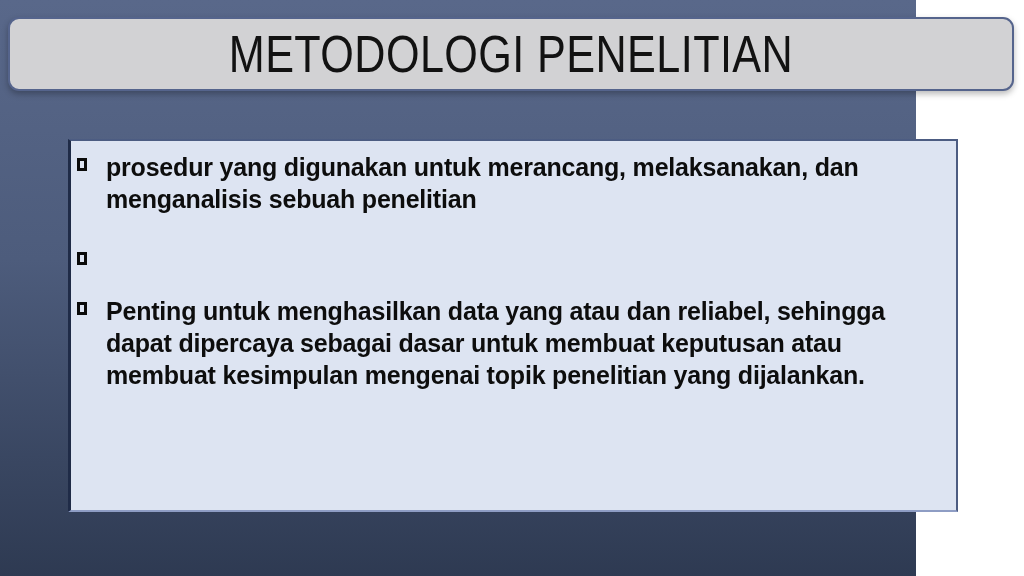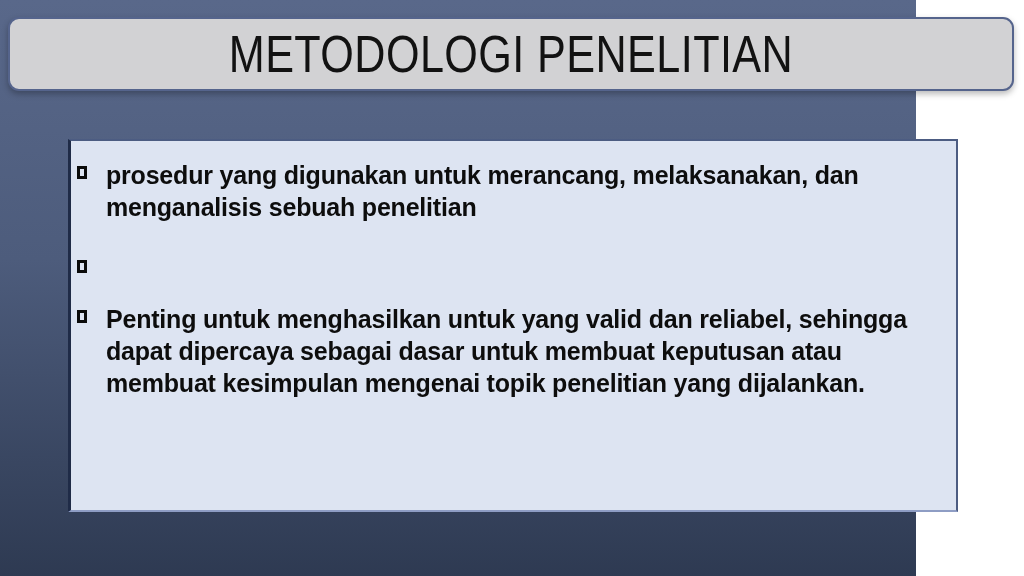--- a/index.html
+++ b/index.html
@@ -57,21 +57,21 @@
     height: 373px;
     background: var(--content-fill);
     border-top: 2px solid var(--content-border-mid);
     border-left: 3px solid var(--content-border-dark);
     border-right: 2px solid var(--content-border-mid);
     border-bottom: 2px solid var(--content-border-light);
   }
   .bullet-list {
     list-style: none;
     margin: 0;
-    padding: 18px 30px 0 6px;
+    padding: 10px 30px 0 6px;
   }
   .bullet-item {
     display: flex;
     align-items: flex-start;
     margin-bottom: 30px;
   }
   .bullet-square {
     flex: none;
     width: 10px;
     height: 13px;
@@ -104,20 +104,20 @@
     <span class="bullet-text">prosedur yang digunakan untuk merancang, melaksanakan, dan
 menganalisis sebuah penelitian</span>
   </li>
 
   <li class="bullet-item">
     <span class="bullet-square"></span>
   </li>
 
   <li class="bullet-item">
     <span class="bullet-square"></span>
-    <span class="bullet-text">Penting untuk menghasilkan untuk yang valid dan reliabel, sehingga
+    <span class="bullet-text">Penting untuk menghasilkan data yang atau dan reliabel, sehingga
 dapat dipercaya sebagai dasar untuk membuat keputusan atau
 membuat kesimpulan mengenai topik penelitian yang dijalankan.</span>
   </li>
 </ul>
   </div>
 
 </div>
 
 </body></html>

